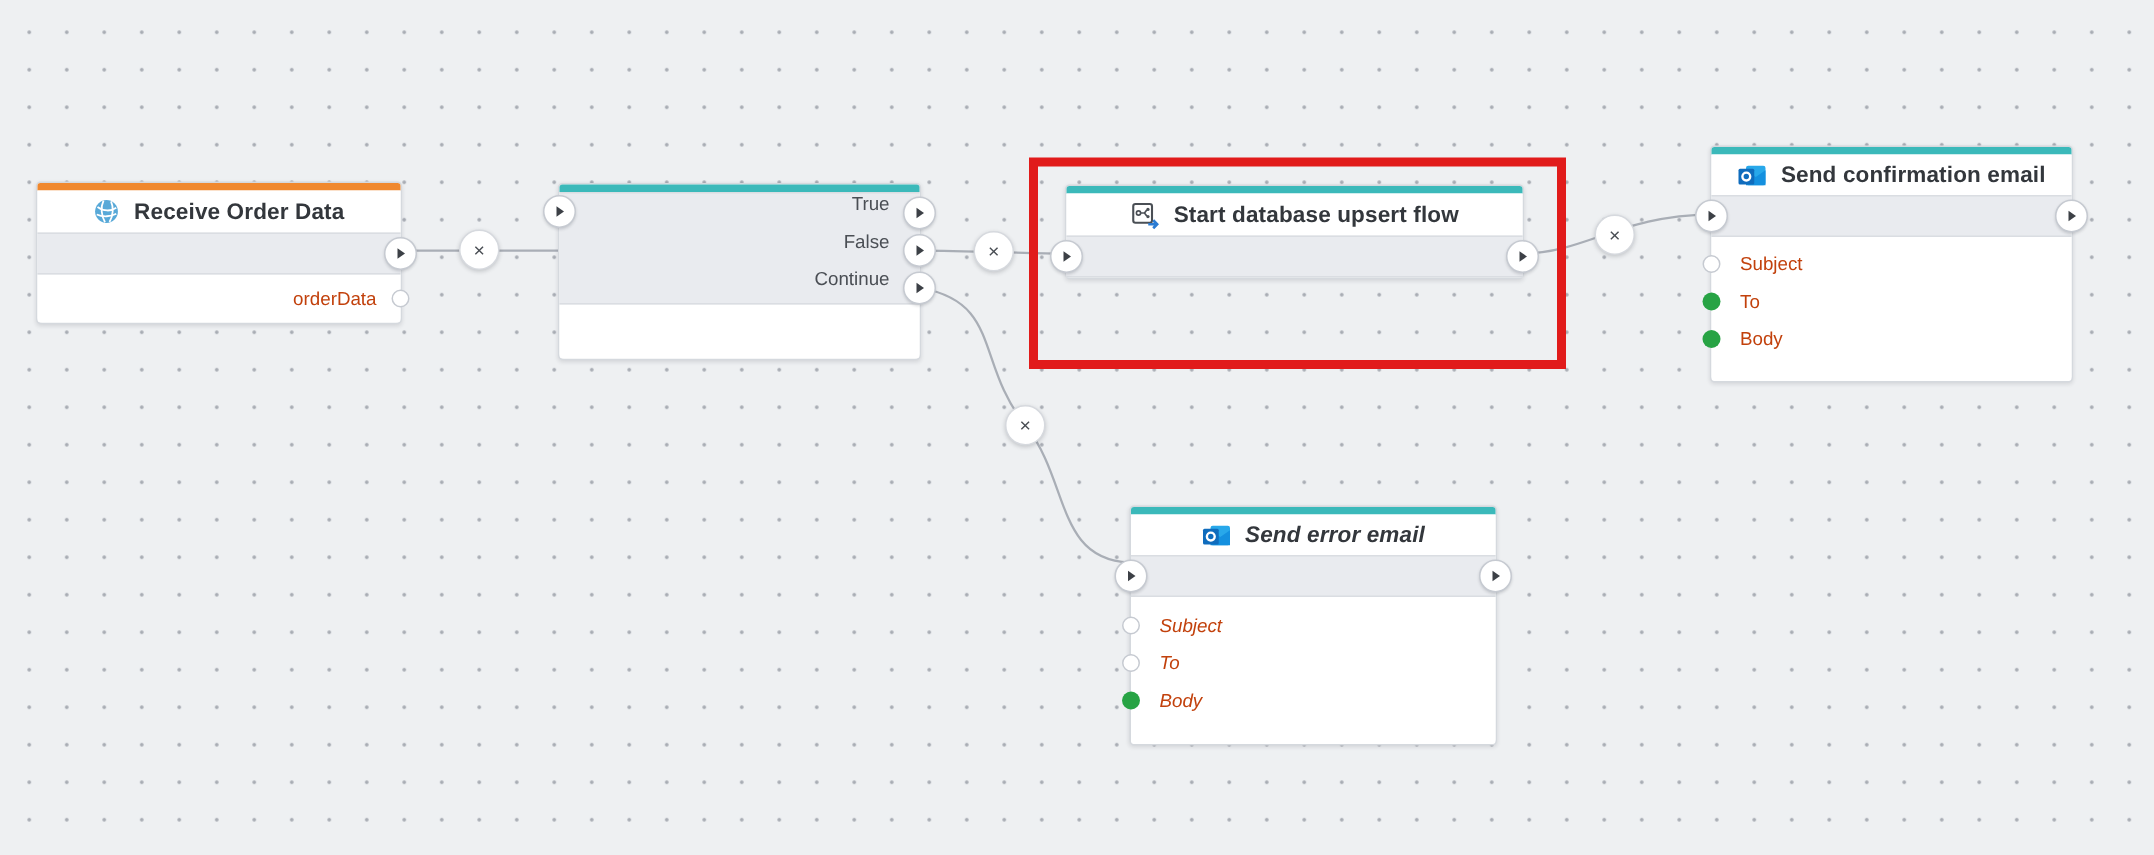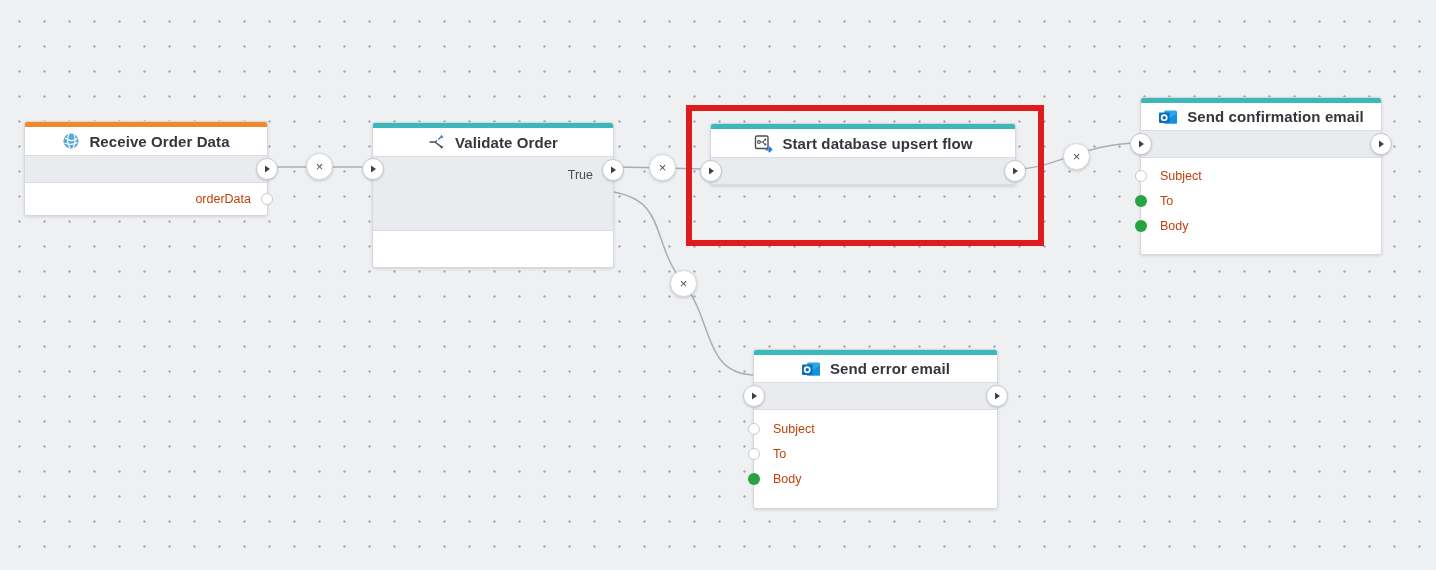--- a/index.html
+++ b/index.html
@@ -27,21 +27,21 @@
     background:#fff;
   }
   .title{font-size:15px;font-weight:700;color:#33373c;letter-spacing:.1px;}
   .icon{display:flex;align-items:center;}
   .flow-row{
     position:relative;background:#e9ebef;
     border-top:1px solid #dadde2;border-bottom:1px solid #dadde2;
     box-sizing:border-box;
   }
   .branch-section{position:relative;background:#e9ebef;border-top:1px solid #dadde2;border-bottom:1px solid #dadde2;box-sizing:border-box;}
-  .branch-row{position:relative;height:25px;display:flex;align-items:flex-end;justify-content:flex-end;padding-right:20px;}
+  .branch-row{position:relative;height:25px;display:flex;align-items:flex-start;justify-content:flex-end;padding-right:20px;}
   .branch-label{font-size:12.5px;color:#4a4e54;}
   .flow-port{
     position:absolute;width:22px;height:22px;border-radius:50%;
     background:#fff;border:1px solid #c6cad1;box-shadow:0 1px 2px rgba(40,45,55,.18);
     display:flex;align-items:center;justify-content:center;z-index:3;box-sizing:border-box;
   }
   .flow-port.pleft{left:-11px;}
   .flow-port.pright{right:-11px;}
   .vcenter{top:50%;transform:translateY(-50%);}
   .body-rows{background:#fff;border-radius:0 0 3px 3px;}
@@ -103,46 +103,50 @@
     <div class="body-rows">
       <div class="data-row lright" style="height:32px;">
         <span class="data-label">orderData</span>
         <span class="data-port hollow pright"></span>
       </div>
     </div>
   </div>
 
   <div class="node" style="left:372px;top:122px;width:242px;">
     <div class="accent" style="background:#3bb9ba;"></div>
-    <div class="title-row" style="height:28px;">
-      <span class="icon">
-        <svg width="18" height="18" viewBox="0 0 18 18">
-          <path d="M1.5 9 H7" stroke="#4a4f55" stroke-width="1.5" fill="none"></path>
-          <path d="M7 9 L13 4.2" stroke="#2f7fc1" stroke-width="1.5" stroke-dasharray="2.6 1.6" fill="none"></path>
-          <path d="M13.2 1.8 L15.6 4.4 L11.8 5.2 Z" fill="#2f7fc1"></path>
-          <path d="M7 9 L13 13.6" stroke="#4a4f55" stroke-width="1.5" fill="none"></path>
-          <path d="M13.2 16 L15.6 13.4 L11.8 12.6 Z" fill="#4a4f55"></path>
-        </svg>
-      </span>
-      <span class="title">Validate Order</span>
-    </div>
     <div class="branch-section" style="height:75px;">
       <span class="flow-port pleft" style="top:1px;">
         <svg width="10" height="10" viewBox="0 0 10 10">
             <path d="M3 1.5 L8 5 L3 8.5 Z" fill="#3c4046"></path>
           </svg>
       </span>
       <div class="branch-row">
         <span class="branch-label">True</span>
         <span class="flow-port pright vcenter">
           <svg width="10" height="10" viewBox="0 0 10 10">
               <path d="M3 1.5 L8 5 L3 8.5 Z" fill="#3c4046"></path>
             </svg>
         </span>
       </div>
+      <div class="branch-row">
+        <span class="branch-label">False</span>
+        <span class="flow-port pright vcenter">
+          <svg width="10" height="10" viewBox="0 0 10 10">
+              <path d="M3 1.5 L8 5 L3 8.5 Z" fill="#3c4046"></path>
+            </svg>
+        </span>
+      </div>
+      <div class="branch-row">
+        <span class="branch-label">Continue</span>
+        <span class="flow-port pright vcenter">
+          <svg width="10" height="10" viewBox="0 0 10 10">
+              <path d="M3 1.5 L8 5 L3 8.5 Z" fill="#3c4046"></path>
+            </svg>
+        </span>
+      </div>
     </div>
     <div class="body-rows" style="height:36px;"></div>
   </div>
 
   <div class="node" style="left:710px;top:123px;width:306px;">
     <div class="accent" style="background:#3bb9ba;"></div>
     <div class="title-row" style="height:28px;">
       <span class="icon">
         <svg width="20" height="19" viewBox="0 0 20 19">
           <rect x="2.5" y="2" width="12.5" height="12.5" rx="1.5" fill="#fff" stroke="#4a4f55" stroke-width="1.4"></rect>
@@ -203,21 +207,21 @@
         <span class="data-port filled pleft"></span>
         <span class="data-label">To</span>
       </div>
       <div class="data-row lleft">
         <span class="data-port filled pleft"></span>
         <span class="data-label">Body</span>
       </div>
     </div>
   </div>
 
-  <div class="node" style="left:753px;top:349px;width:245px;">
+  <div class="node" style="left:753px;top:337px;width:245px;font-style:italic;">
     <div class="accent" style="background:#3bb9ba;"></div>
     <div class="title-row" style="height:27px;">
       <span class="icon">
         <svg width="20" height="18" viewBox="0 0 20 18">
           <rect x="6" y="2.5" width="13" height="13" rx="1.5" fill="#28a8ea"></rect>
           <path d="M6 5.5 L12.5 10 L19 5.5 V15.5 H6 Z" fill="#1490df"></path>
           <rect x="1" y="4.5" width="10.5" height="10.5" rx="1" fill="#0f6cbd"></rect>
           <circle cx="6.2" cy="9.7" r="2.6" fill="none" stroke="#fff" stroke-width="1.6"></circle>
         </svg>
       </span>

